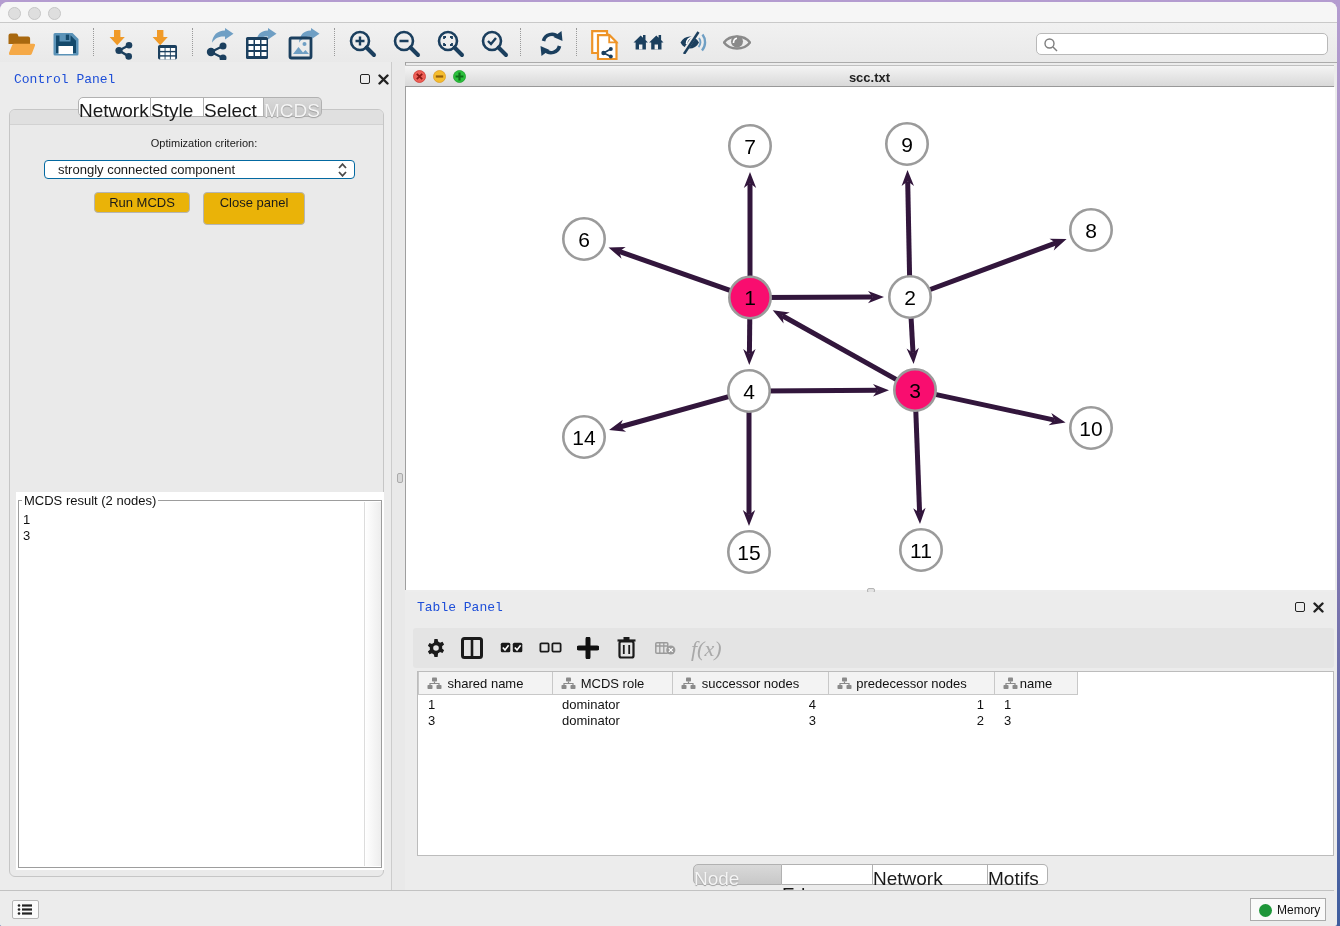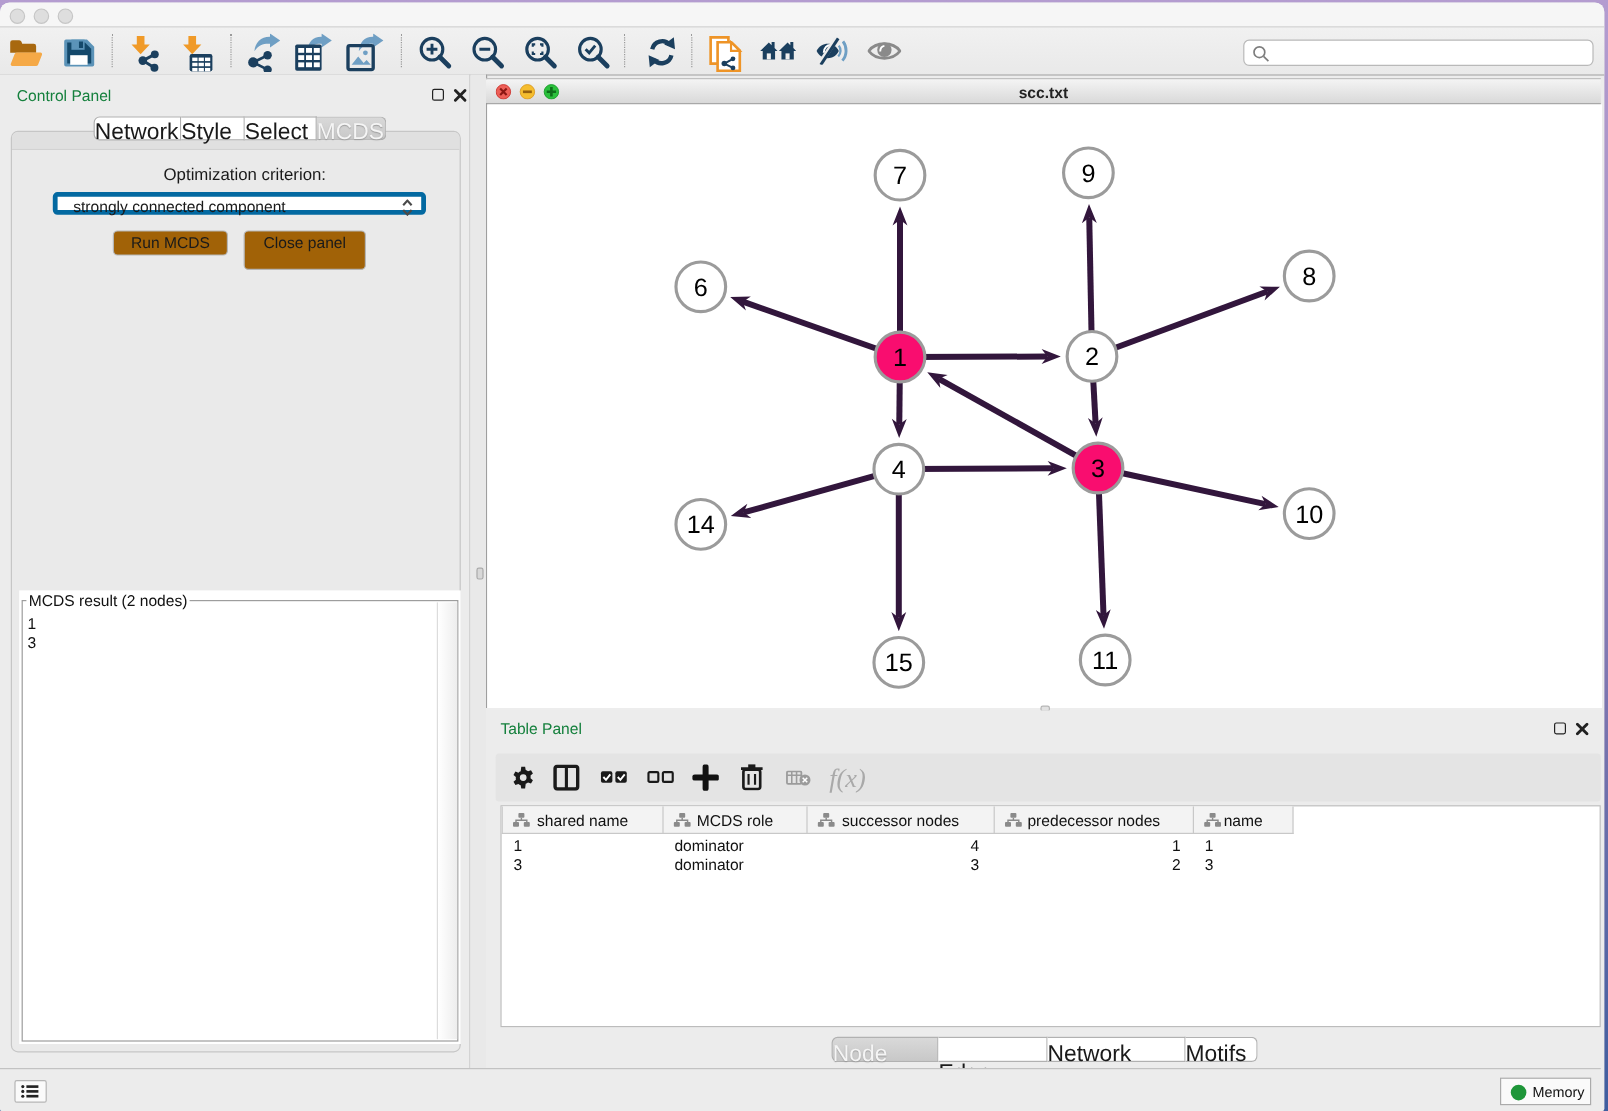--- a/index.html
+++ b/index.html
@@ -10,27 +10,27 @@
 .titlebar { position:absolute; top:0; left:0; right:0; height:21px; background:#f6f6f6; border-bottom:1px solid #c9c9c9; }
 .tl { position:absolute; top:5px; width:13px; height:13px; border-radius:50%; background:#dedede; border:1px solid #c6c6c6; }
 .title { position:absolute; top:3px; left:0; right:0; text-align:center; font-size:13px; color:#ababab; }
 
 .toolbar { position:absolute; top:21px; left:0; right:0; height:40px; background:linear-gradient(180deg,#f1f1f1,#e9e9e9); border-bottom:1px solid #ababab; }
 .tbsep { position:absolute; top:5px; height:28px; width:0; border-left:1px dotted #9a9a9a; }
 .ticon { position:absolute; top:4px; }
 .searchbox { position:absolute; left:1036px; top:10px; width:292px; height:22px; background:#fff; border:1px solid #b9b9b9; border-radius:5px; }
 
 .ctrlpanel { position:absolute; top:60px; left:0; width:392px; bottom:36px; background:#ececec; border-right:1px solid #cccccc; }
-.panelhead { font-size:13px; color:#15803d; }
+.panelhead { font-size:13px; color:#1d4ed8;font-family:Liberation Mono, monospace; }
 .tabs { position:absolute; display:flex; }
 .tab { font-size:19px; color:#1a1a1a; background:#fff; border:1px solid #b1b1b1; border-left:none; text-align:left; padding-top:2px; }
 .tab.first { border-left:1px solid #b1b1b1; border-radius:5px 0 0 5px; }
 .tab.last { border-radius:0 5px 5px 0; }
 .tab.sel { background:linear-gradient(180deg,#d9d9d9,#c8c8c8); color:#f5f5f5; text-shadow:0 1px 1px #9a9a9a; }
-.btn { position:absolute; background:#a16207; border:1px solid #b5b5b5; border-radius:4px; font-size:13px; color:#1a1a1a; text-align:center; }
+.btn { position:absolute; background:#eab308; border:1px solid #b5b5b5; border-radius:4px; font-size:13px; color:#1a1a1a; text-align:center; }
 
 .vsplit { position:absolute; top:60px; left:392px; width:14px; bottom:36px; background:#e9e9e9; border-right:1px solid #9f9f9f; }
 .vgrip { position:absolute; left:5px; top:411px; width:6px; height:10px; background:#d8d8d8; border:1px solid #aaa; border-radius:2px; }
 
 .netframe-title { position:absolute; left:405px; top:63px; right:3px; height:22px; background:linear-gradient(180deg,#f4f4f4,#d9d9d9); border-top:1px solid #c0c0c0; border-bottom:1px solid #989898; }
 .nettitle { position:absolute; top:4px; left:0; right:0; text-align:center; font-size:13px; color:#222; font-weight:bold; }
 .netcanvas { position:absolute; left:406px; top:85px; width:929px; height:503px; background:#fff; }
 .netcanvas svg { position:absolute; left:0; top:2px; }
 .hsplit { position:absolute; left:405px; top:588px; right:3px; height:3px; background:#ededed; }
 
@@ -216,22 +216,22 @@
     <div style="position:absolute;left:9px;top:47px;width:375px;height:768px;border:1px solid #c6c6c6;border-radius:6px;background:#eaeaea;"></div>
     <div style="position:absolute;left:10px;top:48px;width:373px;height:15px;background:#e0e0e0;border-bottom:1px solid #d2d2d2;border-radius:5px 5px 0 0;"></div>
 
     <div class="tabs" style="left:78px;top:35px;">
       <div class="tab first" style="width:73px;height:20px;">Network</div>
       <div class="tab" style="width:53px;height:20px;">Style</div>
       <div class="tab" style="width:60px;height:20px;">Select</div>
       <div class="tab last sel" style="width:58px;height:20px;">MCDS</div>
     </div>
 
-    <div style="position:absolute;left:8px;top:75px;width:392px;text-align:center;font-size:14px;color:#1a1a1a;">Optimization criterion:</div>
-    <div style="position:absolute;left:44px;top:98px;width:311px;height:19px;background:#fff;border:4px solid #0369a1;border-radius:4px;">
+    <div style="position:absolute;left:8px;top:75px;width:392px;text-align:center;font-size:11px;color:#1a1a1a;">Optimization criterion:</div>
+    <div style="position:absolute;left:44px;top:98px;width:311px;height:19px;background:#fff;border:1px solid #0369a1;border-radius:4px;">
       <div style="position:absolute;left:13px;top:1px;font-size:13px;color:#1a1a1a;">strongly connected component</div>
       <svg style="position:absolute;right:6px;top:2px;" width="11" height="14" viewBox="0 0 11 14">
           <path d="M2,5 L5.5,1.2 L9,5" fill="none" stroke="#4a4a4a" stroke-width="1.8"></path>
           <path d="M2,9 L5.5,12.8 L9,9" fill="none" stroke="#4a4a4a" stroke-width="1.8"></path>
         </svg>
     </div>
     <div class="btn" style="left:94px;top:130px;width:96px;height:21px;padding-top:2px;">Run MCDS</div>
     <div class="btn" style="left:203px;top:130px;width:102px;height:33px;padding-top:2px;">Close panel</div>
 
     <div style="position:absolute;left:16px;top:430px;width:368px;height:378px;background:#fff;"></div>

